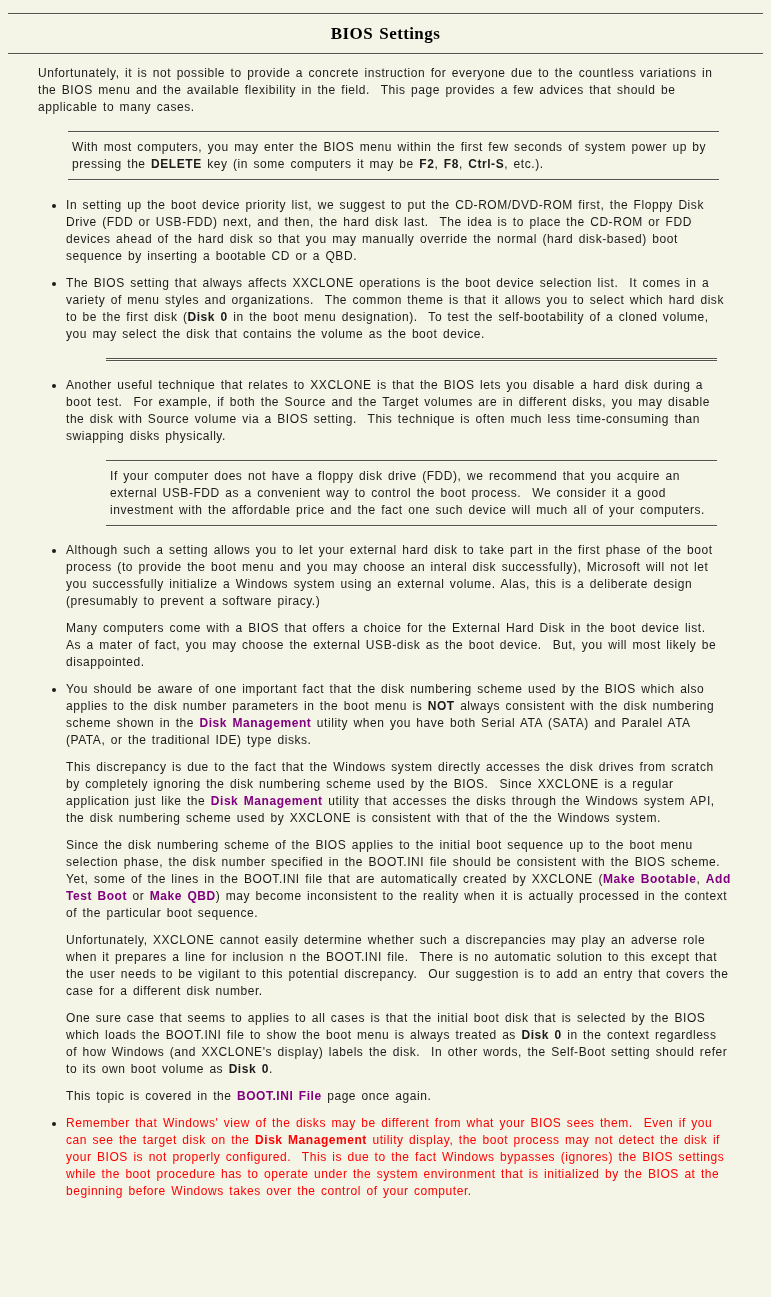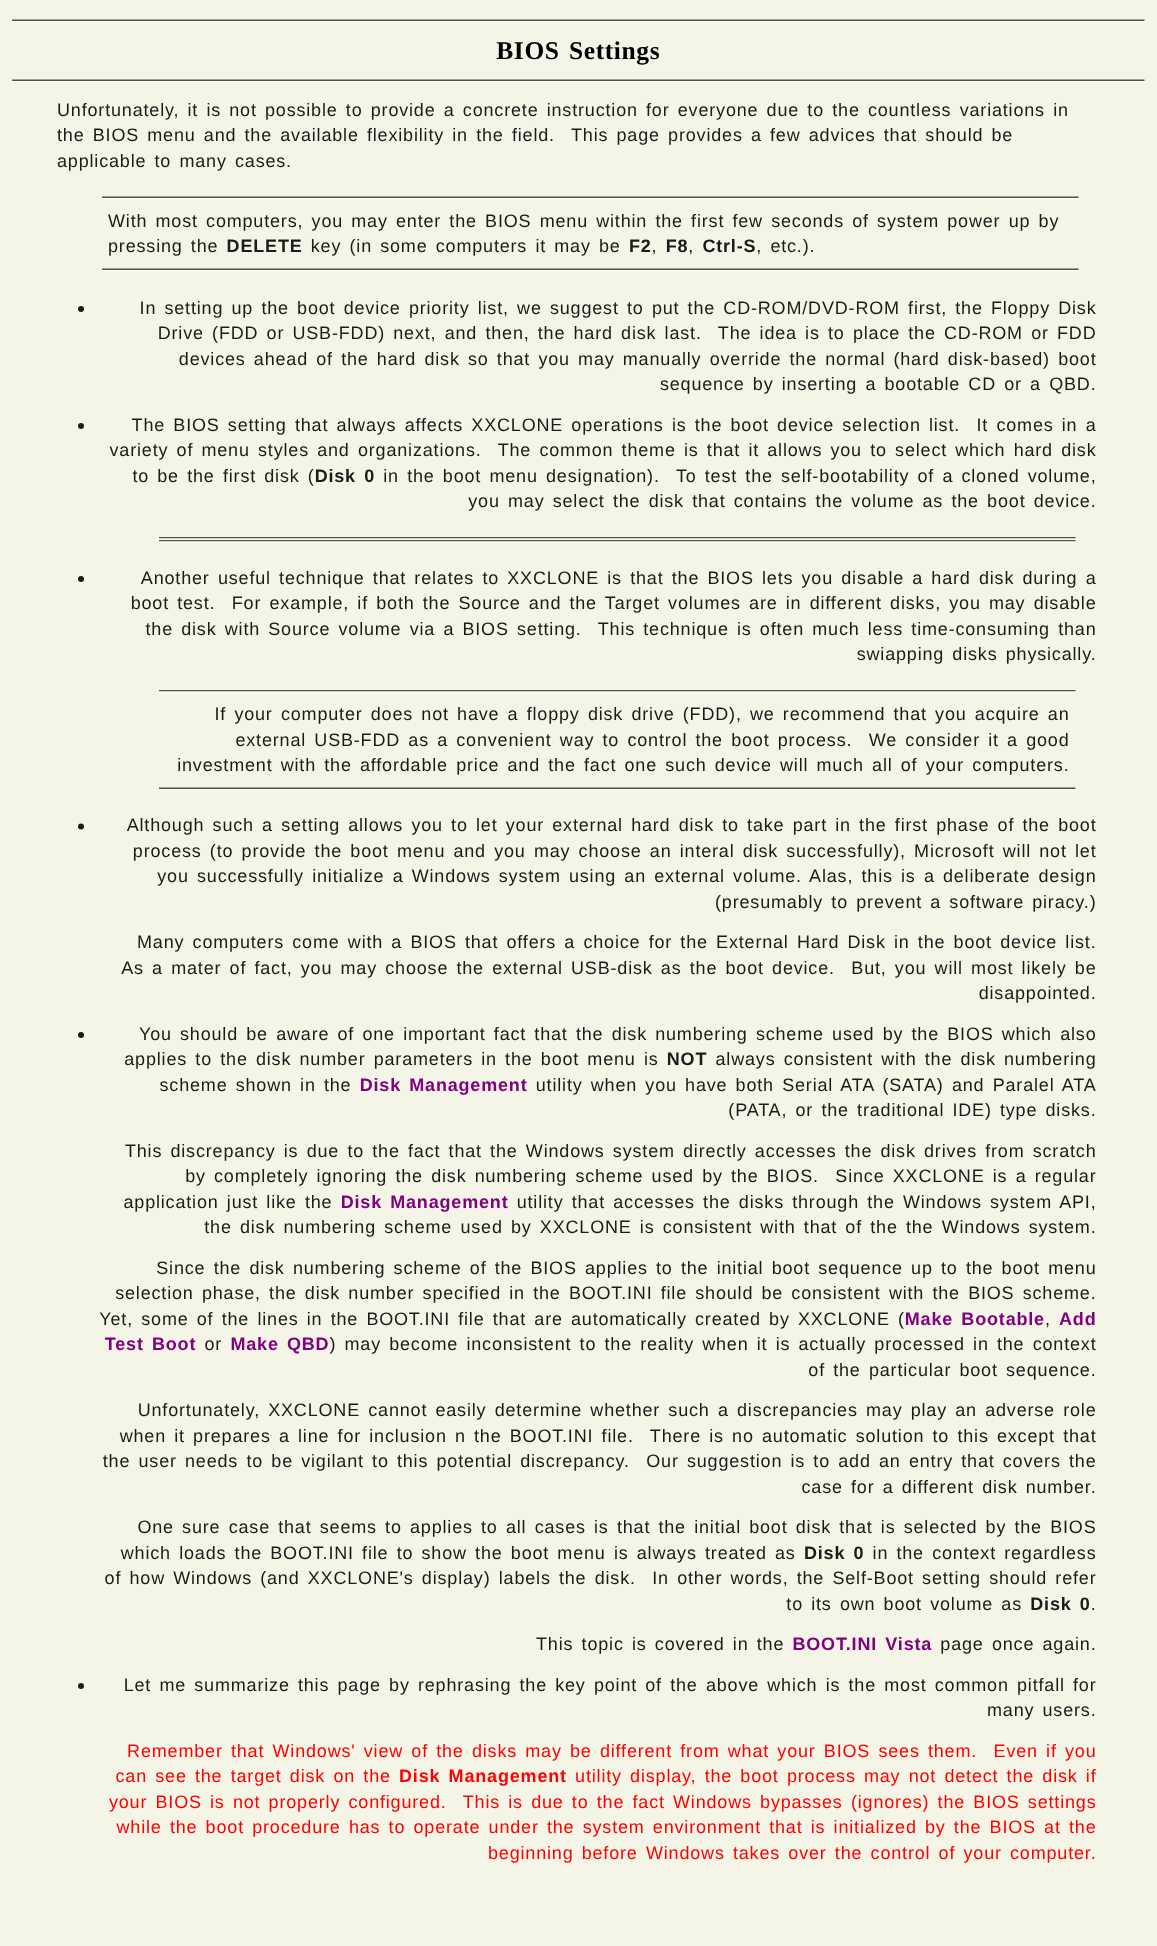--- a/index.html
+++ b/index.html
@@ -40,21 +40,20 @@
   .note hr.rule{border-top:1px solid #52524a;}
   .note p{
     margin:6px 4px;
   }
   ul.advice{
     margin:16px 0 0 0;
     padding-left:28px;
   }
   ul.advice > li{
     margin:3px 0;
-    text-align:right;
   }
   ul.advice > li > p:first-child{margin-top:0;}
   .note.nested{
     margin:15px 14px 15px 40px;
   }
   .b{font-weight:bold;}
   .link{color:#800080;font-weight:bold;}
   .warning{color:#ff0000;}
 </style>
 </head>
@@ -105,23 +104,22 @@
         <p><span>Although such a setting allows you to let your external hard disk to take part in the first phase of the boot process (to provide the boot menu and you may choose an interal disk successfully), Microsoft will not let you successfully initialize a Windows system using an external volume. Alas, this is a deliberate design (presumably to prevent a software piracy.)</span></p>
         <p><span>Many computers come with a BIOS that offers a choice for the External Hard Disk in the boot device list.  As a mater of fact, you may choose the external USB-disk as the boot device.  But, you will most likely be disappointed.</span></p>
       </li>
 
       <li>
         <p><span>You should be aware of one important fact that the disk numbering scheme used by the BIOS which also applies to the disk number parameters in the boot menu is </span><span class="b">NOT</span><span> always consistent with the disk numbering scheme shown in the </span><span class="link">Disk Management</span><span> utility when you have both Serial ATA (SATA) and Paralel ATA (PATA, or the traditional IDE) type disks.</span></p>
         <p><span>This discrepancy is due to the fact that the Windows system directly accesses the disk drives from scratch by completely ignoring the disk numbering scheme used by the BIOS.  Since XXCLONE is a regular application just like the </span><span class="link">Disk Management</span><span> utility that accesses the disks through the Windows system API, the disk numbering scheme used by XXCLONE is consistent with that of the the Windows system.</span></p>
         <p><span>Since the disk numbering scheme of the BIOS applies to the initial boot sequence up to the boot menu selection phase, the disk number specified in the BOOT.INI file should be consistent with the BIOS scheme.  Yet, some of the lines in the BOOT.INI file that are automatically created by XXCLONE (</span><span class="link">Make Bootable</span><span>, </span><span class="link">Add Test Boot</span><span> or </span><span class="link">Make QBD</span><span>) may become inconsistent to the reality when it is actually processed in the context of the particular boot sequence.</span></p>
         <p><span>Unfortunately, XXCLONE cannot easily determine whether such a discrepancies may play an adverse role when it prepares a line for inclusion n the BOOT.INI file.  There is no automatic solution to this except that the user needs to be vigilant to this potential discrepancy.  Our suggestion is to add an entry that covers the case for a different disk number.</span></p>
         <p><span>One sure case that seems to applies to all cases is that the initial boot disk that is selected by the BIOS which loads the BOOT.INI file to show the boot menu is always treated as </span><span class="b">Disk 0</span><span> in the context regardless of how Windows (and XXCLONE's display) labels the disk.  In other words, the Self-Boot setting should refer to its own boot volume as </span><span class="b">Disk 0</span><span>.</span></p>
-        <p><span>This topic is covered in the </span><span class="link">BOOT.INI Vista</span><span> page once again.</span></p>
+        <p><span>This topic is covered in the </span><span class="link">BOOT.INI File</span><span> page once again.</span></p>
       </li>
 
       <li>
-        <p><span>Let me summarize this page by rephrasing the key point of the above which is the most common pitfall for many users.</span></p>
         <p class="warning"><span>Remember that Windows' view of the disks may be different from what your BIOS sees them.  Even if you can see the target disk on the </span><span class="b">Disk Management</span><span> utility display, the boot process may not detect the disk if your BIOS is not properly configured.  This is due to the fact Windows bypasses (ignores) the BIOS settings while the boot procedure has to operate under the system environment that is initialized by the BIOS at the beginning before Windows takes over the control of your computer.</span></p>
       </li>
 
     </ul>
   </div>
 </div>
 
 </body></html>

